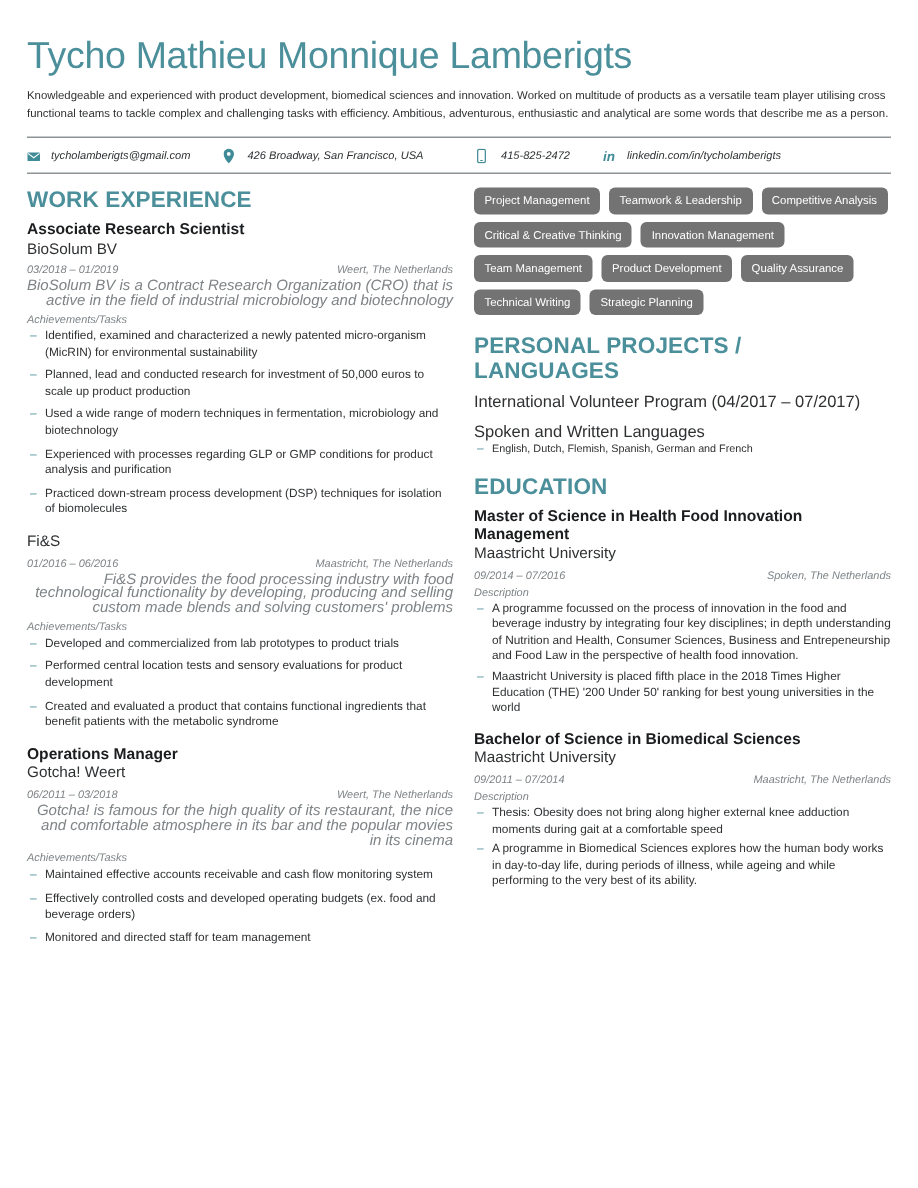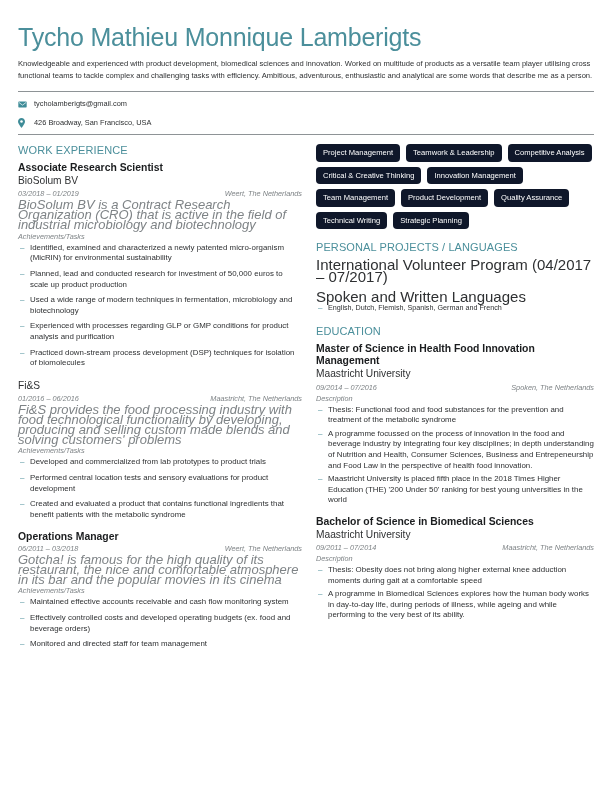--- a/index.html
+++ b/index.html
@@ -46,22 +46,23 @@
     margin: 0;
     width: 100%;
   }
 
   .contact-block {
     display: flex;
     padding: 7px 0 6px 0;
   }
   .contact-col {
     display: flex;
-    flex-direction: column;
-    gap: 9px;
+    flex-direction: row;
+    gap: 22px;
+    font-style: italic;
   }
   .contact-col.left { width: 300px; }
   .contact-col.right { width: 270px; }
   .contact-row {
     display: flex;
     align-items: center;
     font-size: 7.4px;
     line-height: 10px;
     color: #2e3032;
   }
@@ -93,22 +94,22 @@
     padding-right: 14px;
     box-sizing: border-box;
   }
   .col-right {
     width: 278px;
     flex: 0 0 278px;
     box-sizing: border-box;
   }
 
   .section-title {
-    font-size: 11px;
-    font-weight: 400;
+    font-size: 15px;
+    font-weight: 700;
     color: #4b8f9b;
     letter-spacing: 0.1px;
     margin: 0 0 6px 0;
     text-transform: uppercase;
   }
   .section-title.spaced { margin-top: 12px; }
 
   .entry { margin-bottom: 11px; }
   .entry-title {
     font-size: 10.4px;
@@ -126,25 +127,26 @@
   .entry-meta {
     display: flex;
     justify-content: space-between;
     font-size: 7.3px;
     font-style: italic;
     color: #7e8386;
     line-height: 10px;
     margin-bottom: 1px;
   }
   .entry-desc {
-    font-size: 13px;
+    font-size: 10px;
     font-style: italic;
     color: #7e8386;
     line-height: 9.8px;
     margin-bottom: 2px;
+    text-align: right;
   }
   .entry-label {
     font-size: 7.3px;
     font-style: italic;
     color: #7e8386;
     line-height: 10px;
     margin-bottom: 1px;
   }
 
   ul.bullets {
@@ -176,32 +178,32 @@
   }
 
   
   .skills-wrap {
     display: flex;
     flex-wrap: wrap;
     gap: 5px 6px;
     margin-bottom: 12px;
   }
   .skill-tag {
-    background: #0f172a;
+    background: #737373;
     color: #ffffff;
     border-radius: 4px;
     font-size: 7.6px;
     line-height: 9px;
     padding: 4px 7px 4.5px 7px;
     white-space: nowrap;
   }
 
   
   .proj-title {
-    font-size: 15px;
+    font-size: 11px;
     color: #2e3032;
     line-height: 12px;
     margin-bottom: 0px;
   }
   .proj-block { margin-bottom: 8px; }
 
   .edu-entry { margin-bottom: 10px; }
 </style>
 </head>
 <body>
@@ -227,20 +229,37 @@
       <div class="contact-row">
         <span class="contact-icon">
           <svg width="7" height="10" viewBox="0 0 10 14">
               <path d="M5 0C2.24 0 0 2.24 0 5c0 3.6 5 9 5 9s5-5.4 5-9c0-2.76-2.24-5-5-5z" fill="#3f8c98"></path>
               <circle cx="5" cy="5" r="1.8" fill="#ffffff"></circle>
             </svg>
         </span>
         <span>426 Broadway, San Francisco, USA</span>
       </div>
     </div>
+    <div class="contact-col right">
+      <div class="contact-row">
+        <span class="contact-icon">
+          <svg width="6" height="10" viewBox="0 0 8 13">
+              <rect x="0.6" y="0.6" width="6.8" height="11.8" rx="1.2" fill="none" stroke="#3f8c98" stroke-width="1.1"></rect>
+              <rect x="2.8" y="10" width="2.4" height="0.9" rx="0.45" fill="#3f8c98"></rect>
+            </svg>
+        </span>
+        <span>415-825-2472</span>
+      </div>
+      <div class="contact-row">
+        <span class="contact-icon">
+          <span class="li-glyph">in</span>
+        </span>
+        <span>linkedin.com/in/tycholamberigts</span>
+      </div>
+    </div>
   </div>
 
   <hr class="hrule">
 
   <div class="columns">
 
     <div class="col-left">
       <div class="section-title">WORK EXPERIENCE</div>
 
       <div class="entry">
@@ -271,20 +290,21 @@
         <div class="entry-label">Achievements/Tasks</div>
         <ul class="bullets">
           <li>Developed and commercialized from lab prototypes to product trials</li>
           <li>Performed central location tests and sensory evaluations for product development</li>
           <li>Created and evaluated a product that contains functional ingredients that benefit patients with the metabolic syndrome</li>
         </ul>
       </div>
 
       <div class="entry">
         <div class="entry-title">Operations Manager</div>
+        <div class="entry-org">Gotcha! Weert</div>
         <div class="entry-meta">
           <span>06/2011 – 03/2018</span>
           <span>Weert, The Netherlands</span>
         </div>
         <div class="entry-desc">Gotcha! is famous for the high quality of its restaurant, the nice and comfortable atmosphere in its bar and the popular movies in its cinema</div>
         <div class="entry-label">Achievements/Tasks</div>
         <ul class="bullets">
           <li>Maintained effective accounts receivable and cash flow monitoring system</li>
           <li>Effectively controlled costs and developed operating budgets (ex. food and beverage orders)</li>
           <li>Monitored and directed staff for team management</li>
@@ -322,21 +342,20 @@
 
       <div class="edu-entry">
         <div class="entry-title">Master of Science in Health Food Innovation Management</div>
         <div class="entry-org">Maastricht University</div>
         <div class="entry-meta">
           <span>09/2014 – 07/2016</span>
           <span>Spoken, The Netherlands</span>
         </div>
         <div class="entry-label">Description</div>
         <ul class="bullets tight">
-          <li>Thesis: Functional food and food substances for the prevention and treatment of the metabolic syndrome</li>
           <li>A programme focussed on the process of innovation in the food and beverage industry by integrating four key disciplines; in depth understanding of Nutrition and Health, Consumer Sciences, Business and Entrepeneurship and Food Law in the perspective of health food innovation.</li>
           <li>Maastricht University is placed fifth place in the 2018 Times Higher Education (THE) '200 Under 50' ranking for best young universities in the world</li>
         </ul>
       </div>
 
       <div class="edu-entry">
         <div class="entry-title">Bachelor of Science in Biomedical Sciences</div>
         <div class="entry-org">Maastricht University</div>
         <div class="entry-meta">
           <span>09/2011 – 07/2014</span>

